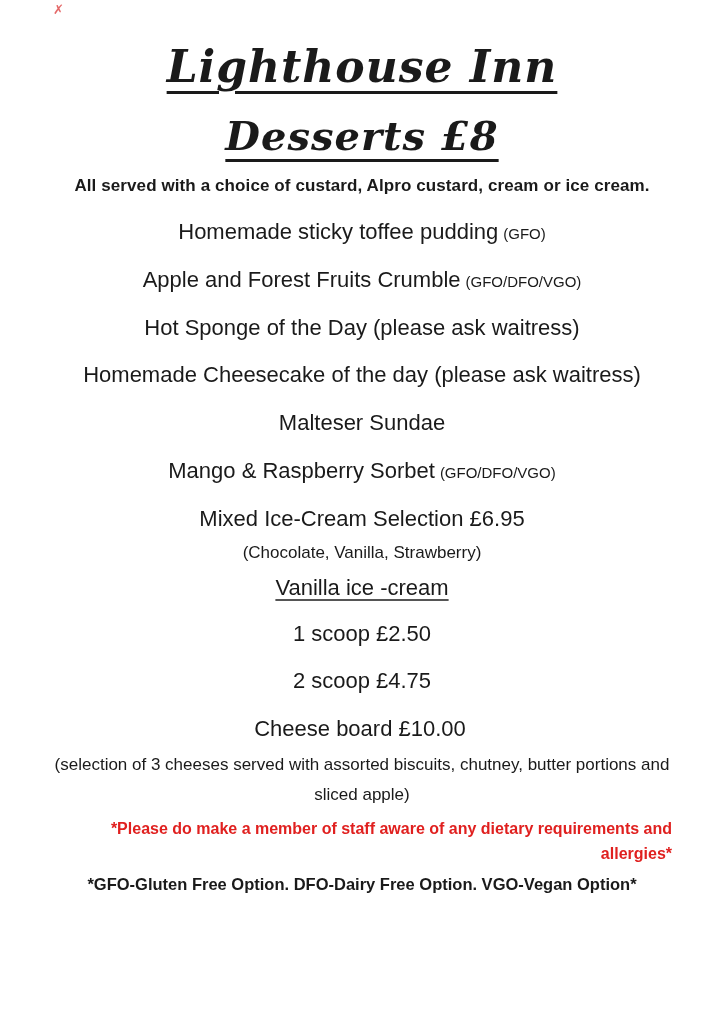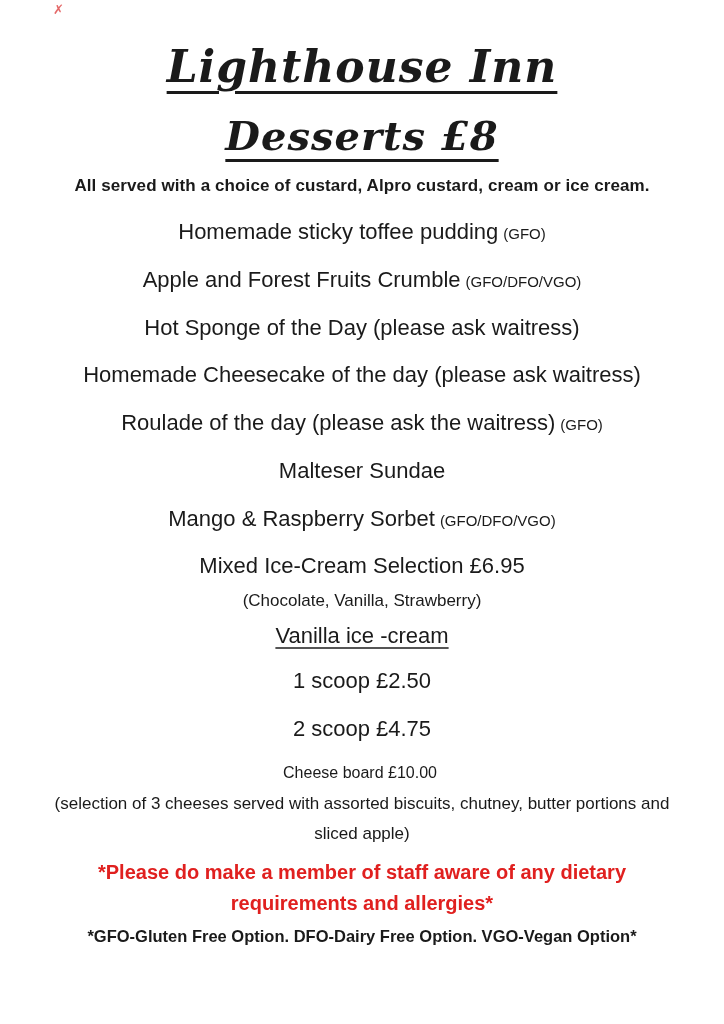--- a/index.html
+++ b/index.html
@@ -49,29 +49,29 @@
     font-size: 17px; line-height: 1.4; margin: 0 0 8px 0;
   }
   .children-heading {
     font-size: 22px; line-height: 1.35; margin: 0 0 16px 0;
     text-decoration: underline;
     text-decoration-color: #555;
     text-decoration-thickness: 2px;
     text-underline-offset: 4px;
   }
   .scoop { font-size: 22px; line-height: 1.35; margin: 0 0 18px 0; }
-  .cheese { font-size: 16px; line-height: 1.35; margin: 0 4px 6px 0; }
+  .cheese { font-size: 22px; line-height: 1.35; margin: 0 4px 6px 0; }
   .cheese-desc {
     font-size: 17px; line-height: 1.75;
     max-width: 632px; margin: 0 auto 8px auto;
   }
   .allergy {
     color: var(--notice-red, #e0201f);
-    font-size: 20px; font-weight: bold; line-height: 1.55;
-    max-width: 620px; margin: 0 auto 6px auto;
+    font-size: 16px; font-weight: bold; line-height: 1.55;
+    max-width: 620px; margin: 0 auto 6px auto; text-align: right;
   }
   .legend {
     font-size: 16.5px; font-weight: bold; line-height: 1.4;
   }
 </style>
 </head>
 <body>
 
 <div class="page">
 
@@ -84,21 +84,20 @@
   <div class="intro">All served with a choice of custard, Alpro custard, cream or ice cream.</div>
 
   <div class="item"><span>Homemade sticky toffee pudding</span><span class="note">(GFO)</span></div>
 
   <div class="item"><span>Apple and Forest Fruits Crumble</span><span class="note">(GFO/DFO/VGO)</span></div>
 
   <div class="item"><span>Hot Sponge of the Day (please ask waitress)</span></div>
 
   <div class="item"><span>Homemade Cheesecake of the day (please ask waitress)</span></div>
 
-  <div class="item"><span>Roulade of the day (please ask the waitress)</span><span class="note">(GFO)</span></div>
 
   <div class="item"><span>Malteser Sundae</span></div>
 
   <div class="item"><span>Mango &amp; Raspberry Sorbet</span><span class="note">(GFO/DFO/VGO)</span></div>
 
   <div class="item" style="margin-bottom:8px;"><span>Mixed Ice-Cream Selection £6.95</span></div>
 
   <div class="flavours">(Chocolate, Vanilla, Strawberry)</div>
 
   <div class="children-heading">Vanilla ice -cream</div>

